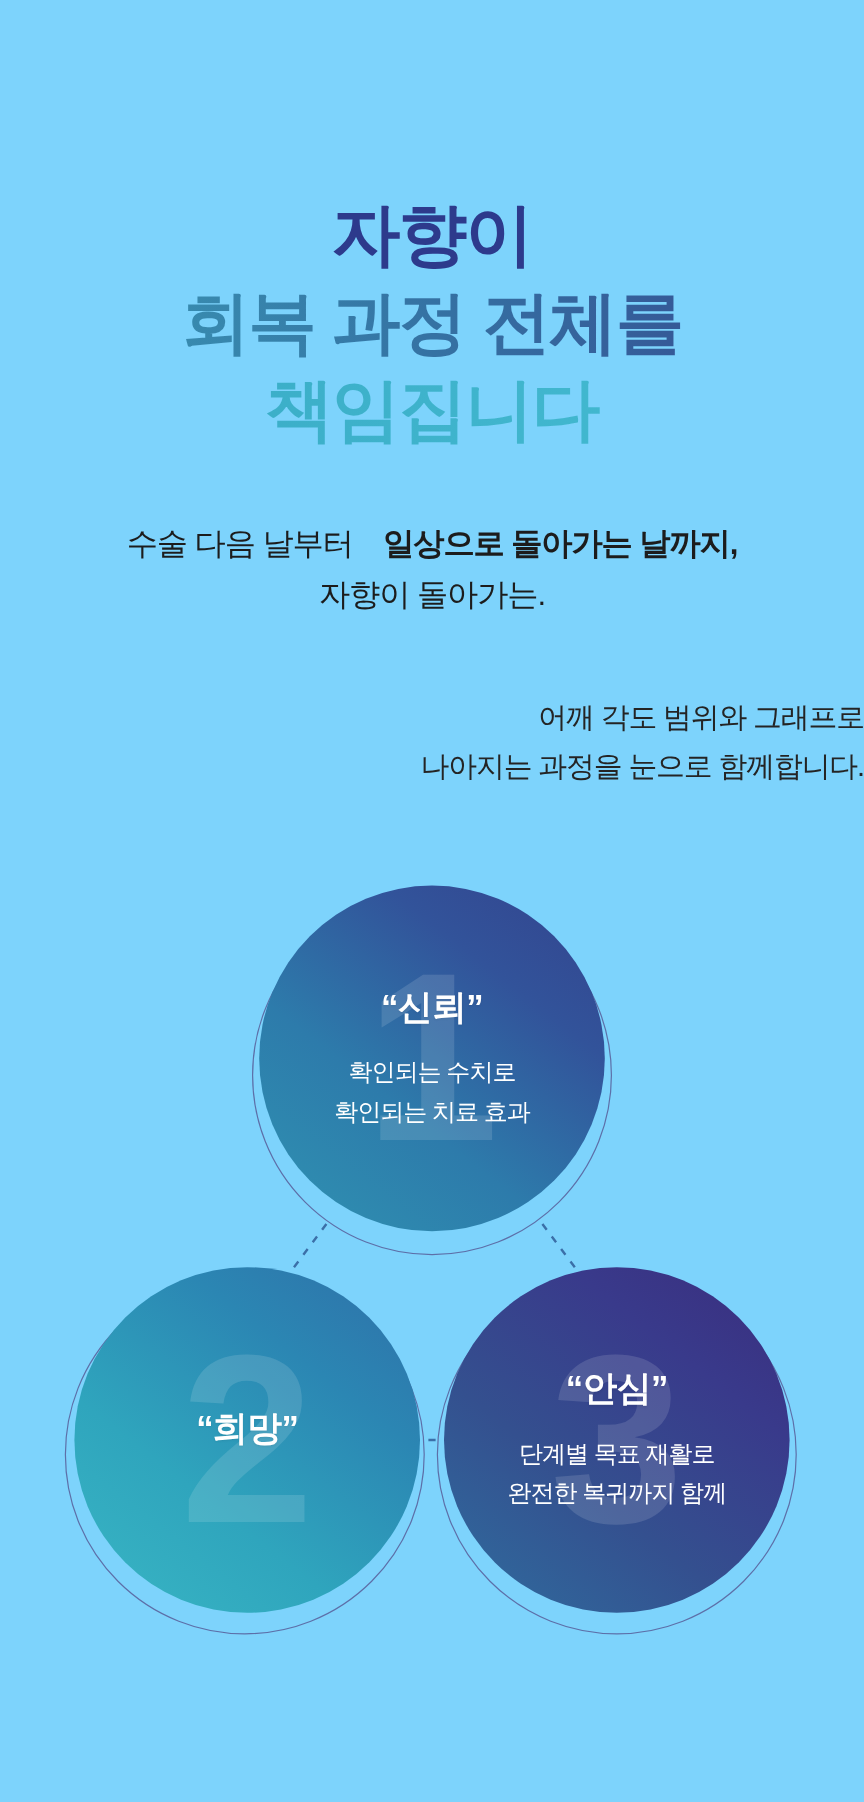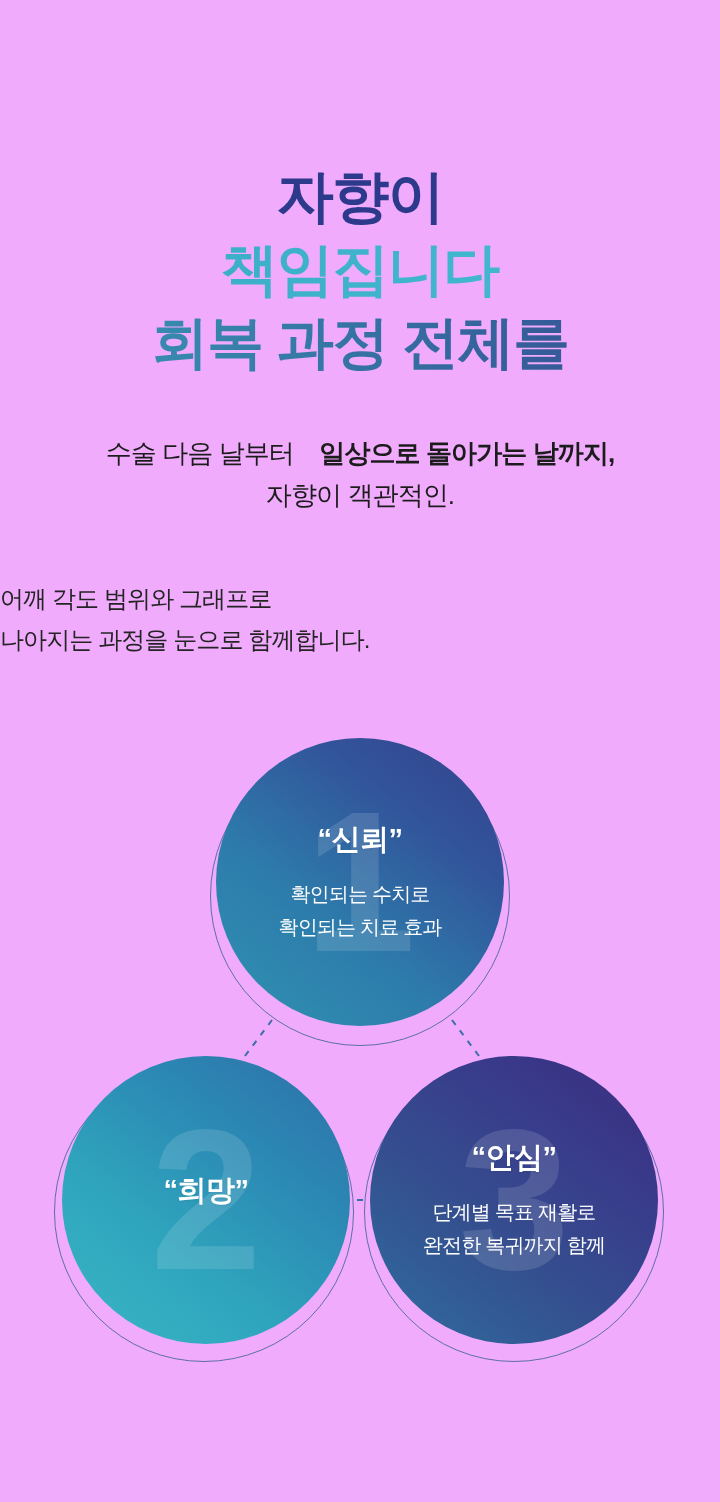--- a/index.html
+++ b/index.html
@@ -10,21 +10,21 @@
     height:1502px;
     background:#f8fafa;
     font-family:"Liberation Sans", "DejaVu Sans", sans-serif;
     overflow:hidden;
   }
 
   .page {
     position:relative;
     width:720px;
     height:1502px;
-    background:#f0abfc;
+    background:#7dd3fc;
   }
 
   
   .headline {
     position:absolute;
     top:160px;
     left:0;
     width:720px;
     text-align:center;
   }
@@ -66,21 +66,21 @@
     line-height:1.62;
     letter-spacing:-0.9px;
   }
   .lede b { font-weight:bold;margin-left:19px; }
 
   .subcopy {
     position:absolute;
     top:578px;
     left:0;
     width:720px;
-    text-align:left;
+    text-align:right;
     color:#242424;
     font-size:24px;
     line-height:1.72;
     letter-spacing:-0.9px;
   }
 
   
   .cluster {
     position:absolute;
     top:700px;
@@ -174,27 +174,27 @@
   .ring-2 { left:54px;  top:362px; width:300px; height:300px; }
   .ring-3 { left:364px; top:362px; width:300px; height:300px; }
 </style>
 </head>
 <body>
 
 <div class="page">
 
   <h1 class="headline">
     <span class="hl-line hl-line-1">자향이</span>
+    <span class="hl-line hl-line-2">회복 과정 전체를</span>
     <span class="hl-line hl-line-3">책임집니다</span>
-    <span class="hl-line hl-line-2">회복 과정 전체를</span>
   </h1>
 
   <p class="lede">
     <span><span>수술 다음 날부터 </span><b>일상으로 돌아가는 날까지,</b></span><br>
-    <span>자향이 객관적인.</span>
+    <span>자향이 돌아가는.</span>
   </p>
 
   <p class="subcopy">
     <span>어깨 각도 범위와 그래프로</span><br>
     <span>나아지는 과정을 눈으로 함께합니다.</span>
   </p>
 
   <div class="cluster">
 
     <svg class="connectors" viewBox="0 0 720 680">

